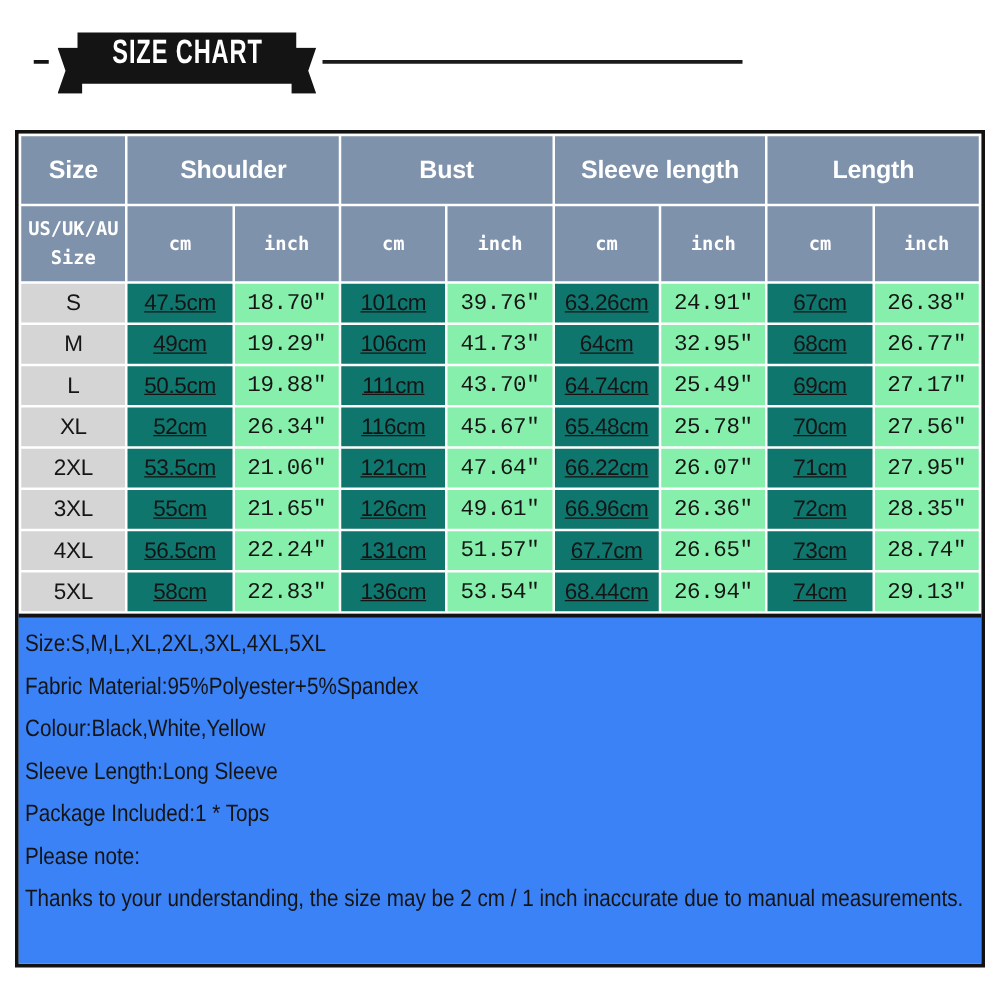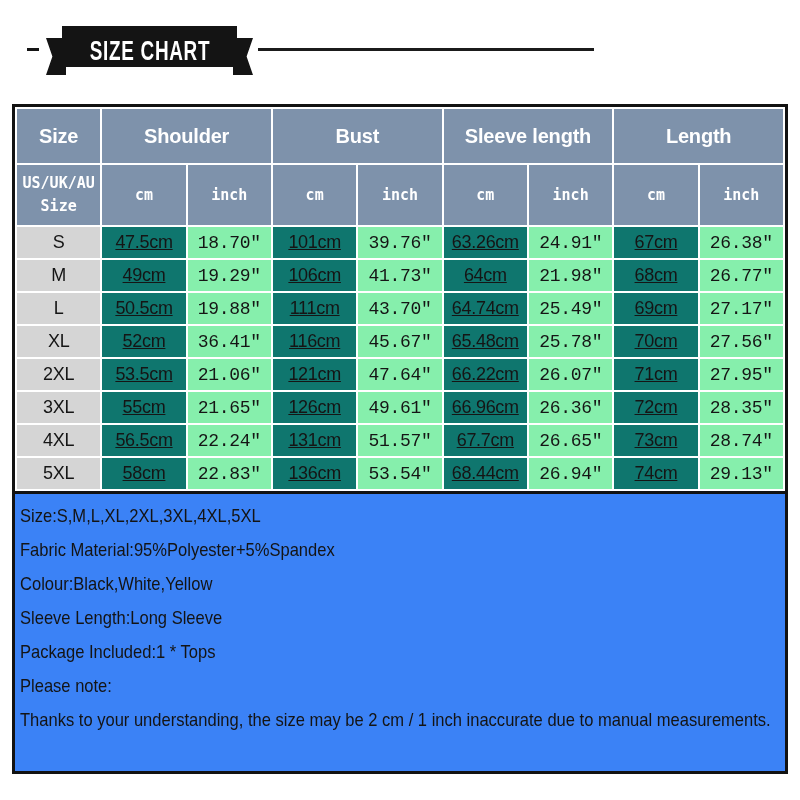--- a/index.html
+++ b/index.html
@@ -10,21 +10,21 @@
   }
 
   
   .banner{position:absolute;left:0;top:0;width:800px;height:88px;}
   .dash-left{position:absolute;left:27px;top:48px;width:12px;height:3px;background:#141414;}
   .ribbon-tail{position:absolute;top:38px;width:20px;height:37px;background:#141414;}
   .tail-left{left:46px;clip-path:polygon(0 0,100% 0,100% 100%,0 100%,32% 50%);}
   .tail-right{left:233px;clip-path:polygon(0 0,100% 0,68% 50%,100% 100%,0 100%);}
   .ribbon-plate{
     position:absolute;left:62px;top:26px;width:175px;height:41px;background:#141414;
-    display:flex;align-items:flex-end;justify-content:center;
+    display:flex;align-items:flex-start;justify-content:center;
   }
   .ribbon-title{
     color:#ffffff;font-weight:bold;font-size:27px;letter-spacing:1px;white-space:nowrap;
     transform:scaleX(0.70);transform-origin:center;
   }
   .banner-rule{position:absolute;left:258px;top:48px;width:336px;height:3px;background:#1b1b1b;}
 
   
   .sheet{
     position:absolute;left:12px;top:104px;width:776px;height:670px;
@@ -122,39 +122,39 @@
         <td class="c-cm">67cm</td>
         <td class="c-inch">26.38″</td>
       </tr>
       <tr class="data-row">
         <td class="c-size">M</td>
         <td class="c-cm">49cm</td>
         <td class="c-inch">19.29″</td>
         <td class="c-cm">106cm</td>
         <td class="c-inch">41.73″</td>
         <td class="c-cm">64cm</td>
-        <td class="c-inch">21.98″</td>
+        <td class="c-inch">32.95″</td>
         <td class="c-cm">68cm</td>
         <td class="c-inch">26.77″</td>
       </tr>
       <tr class="data-row">
         <td class="c-size">L</td>
         <td class="c-cm">50.5cm</td>
         <td class="c-inch">19.88″</td>
         <td class="c-cm">111cm</td>
         <td class="c-inch">43.70″</td>
         <td class="c-cm">64.74cm</td>
         <td class="c-inch">25.49″</td>
         <td class="c-cm">69cm</td>
         <td class="c-inch">27.17″</td>
       </tr>
       <tr class="data-row">
         <td class="c-size">XL</td>
         <td class="c-cm">52cm</td>
-        <td class="c-inch">36.41″</td>
+        <td class="c-inch">26.34″</td>
         <td class="c-cm">116cm</td>
         <td class="c-inch">45.67″</td>
         <td class="c-cm">65.48cm</td>
         <td class="c-inch">25.78″</td>
         <td class="c-cm">70cm</td>
         <td class="c-inch">27.56″</td>
       </tr>
       <tr class="data-row">
         <td class="c-size">2XL</td>
         <td class="c-cm">53.5cm</td>

